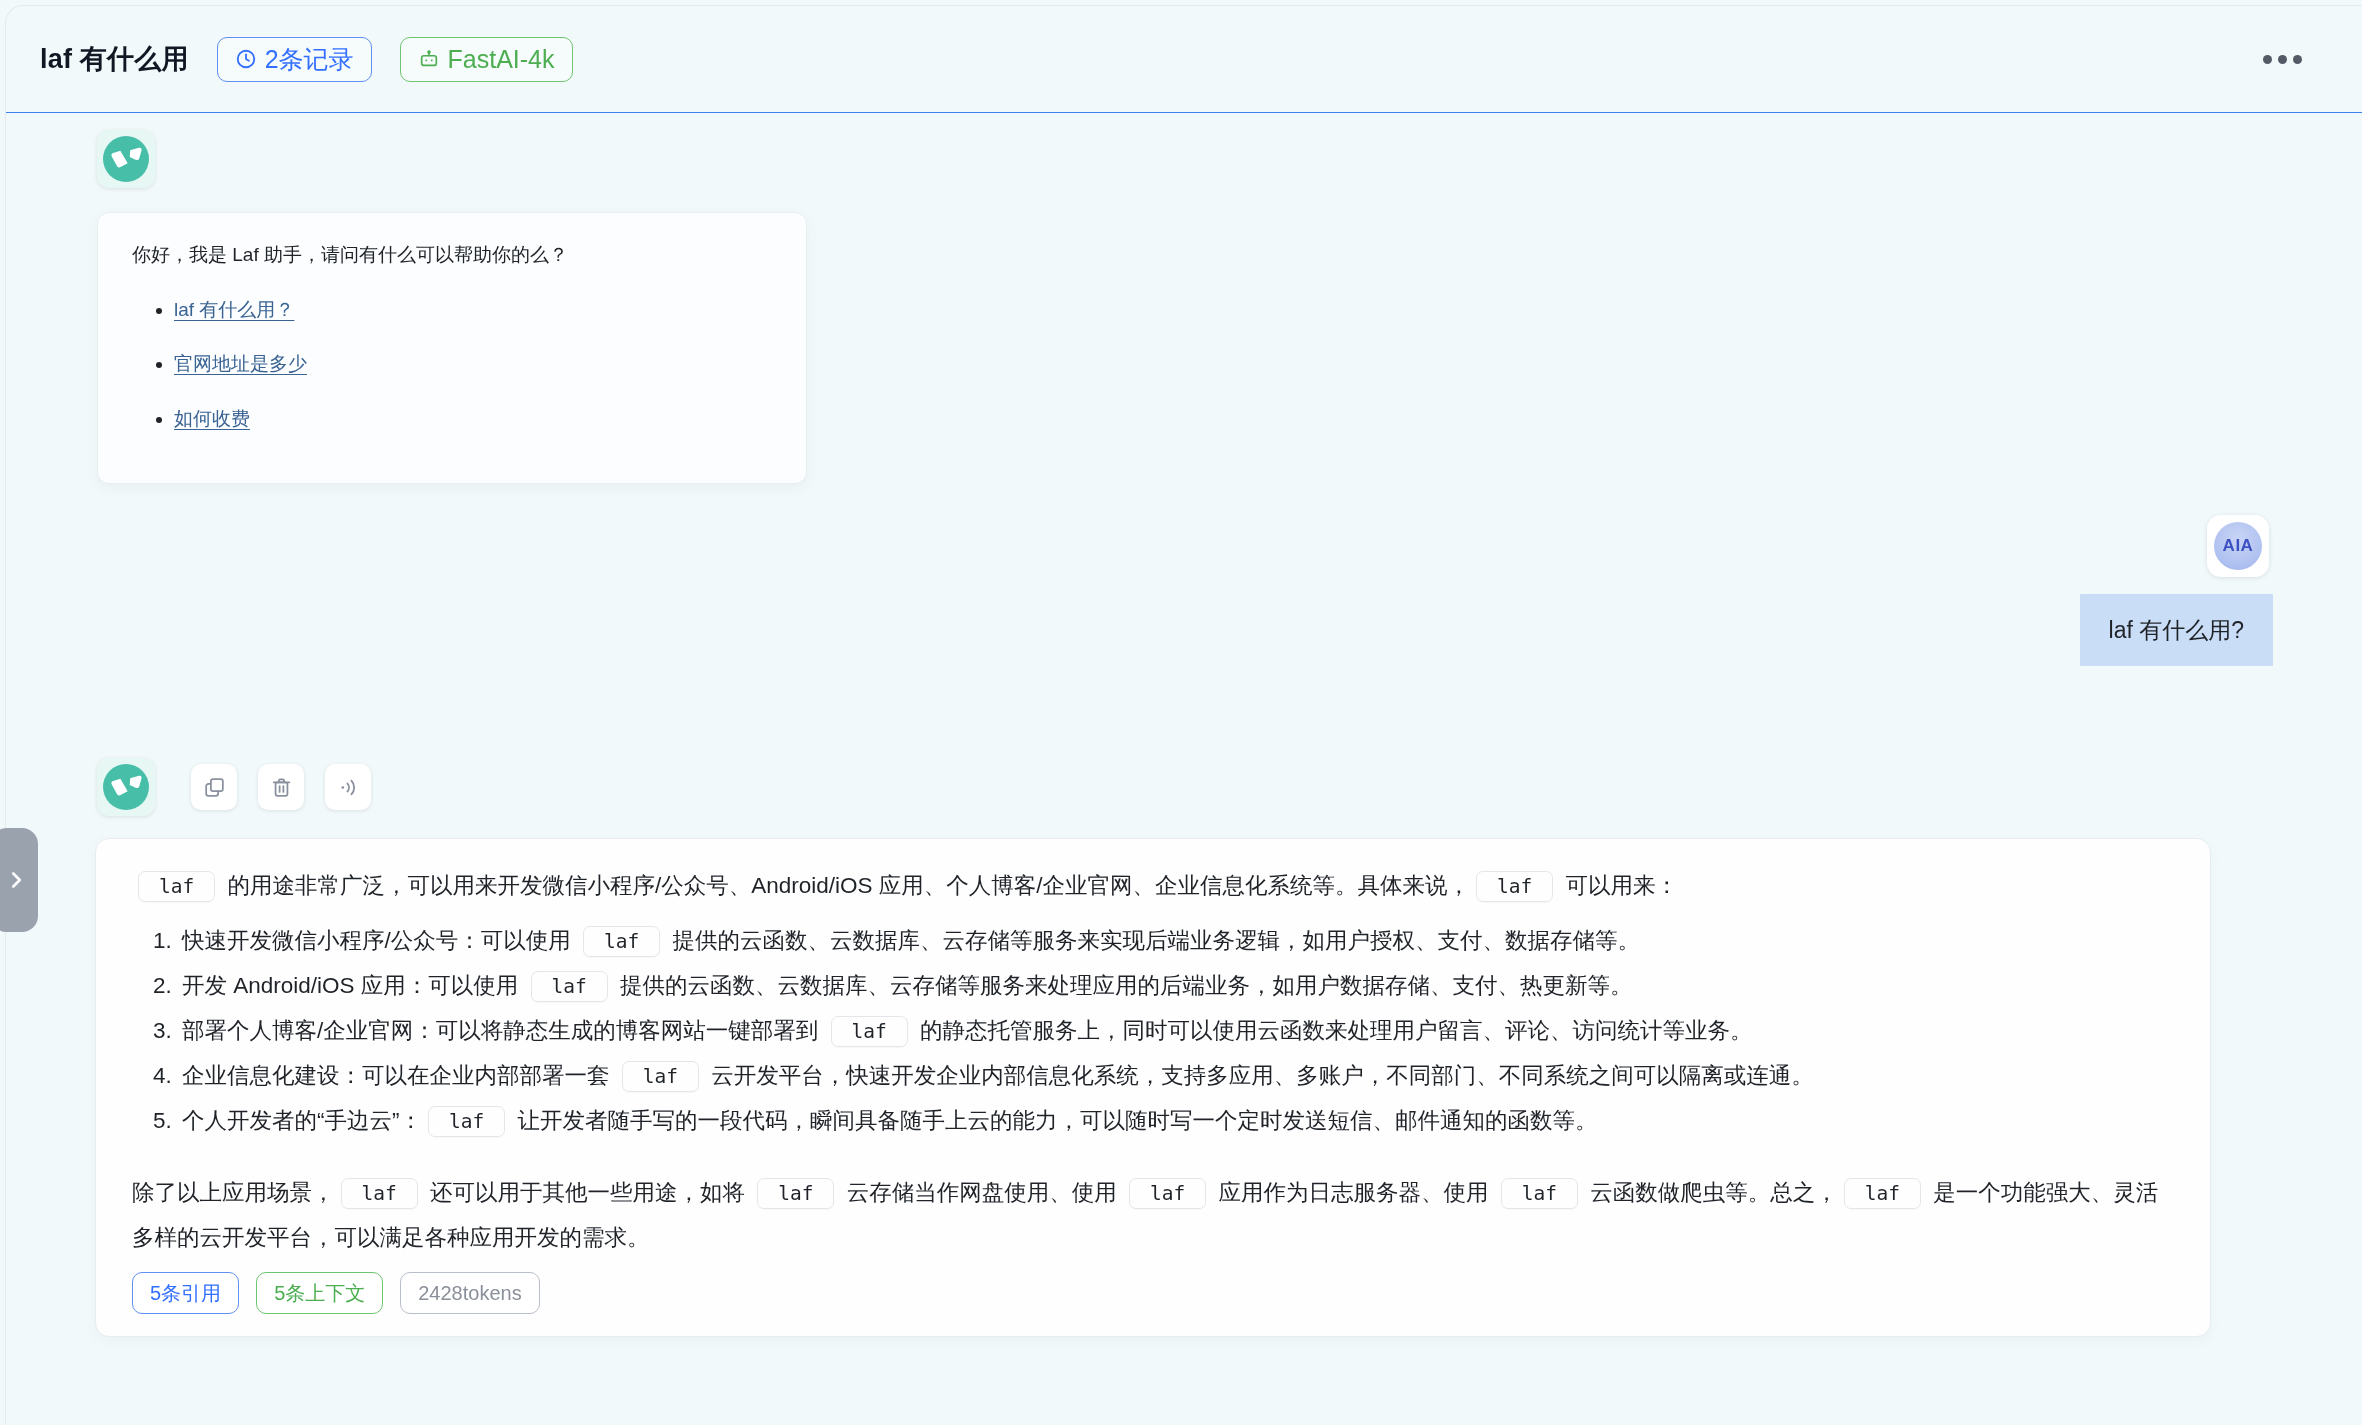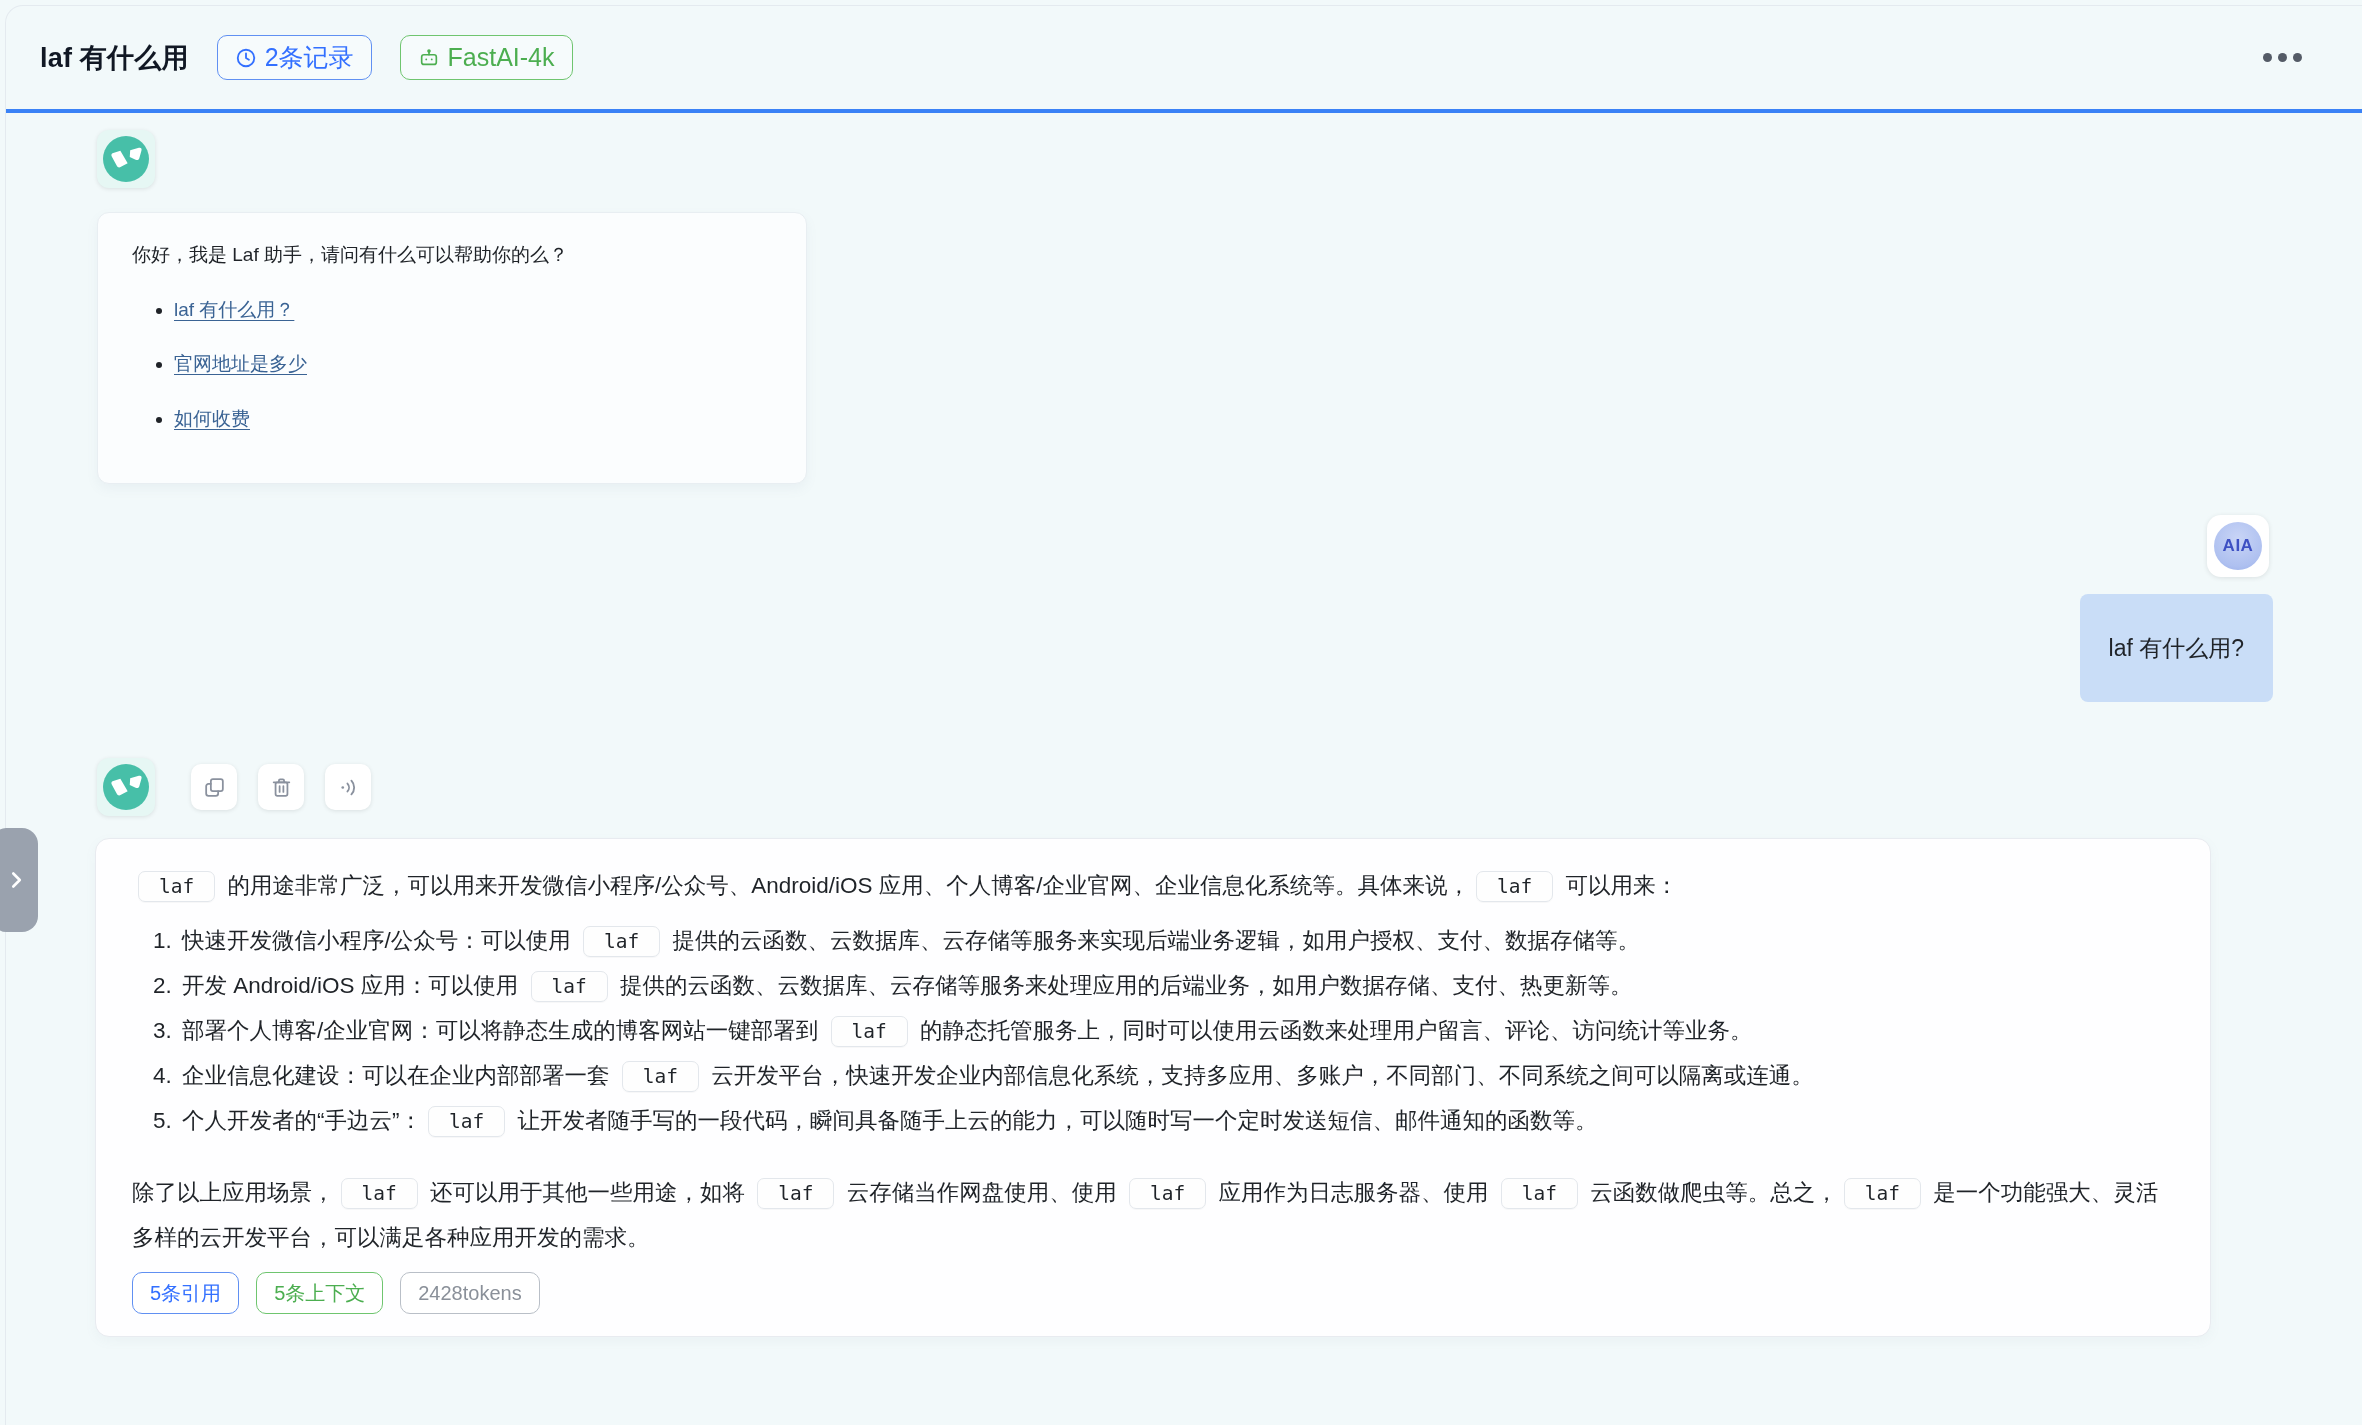--- a/index.html
+++ b/index.html
@@ -10,21 +10,21 @@
     color:var(--text-primary,#1F2328);
   }
   .page{ position:relative; width:2362px; height:1425px; overflow:hidden; }
   .frame{ position:absolute; left:5px; top:5px; right:-2px; bottom:-20px;
     border-top:1px solid #E4EAEF; border-left:1px solid #E4EAEF;
     border-top-left-radius:18px; pointer-events:none; }
 
   
   .header{ position:absolute; left:6px; right:0; top:6px; height:107px;
     display:flex; align-items:center; padding:0 34px;
-    border-bottom:4px solid #3b82f6; }
+    border-bottom:1px solid #3b82f6; }
   .title{ font-size:27px; font-weight:700; color:#111824; letter-spacing:.2px; }
   .badge{ display:inline-flex; align-items:center; gap:8px; height:45px;
     padding:0 17px; border-radius:10px; font-size:25px; margin-left:28px;
     cursor:pointer; background:rgba(255,255,255,.35); }
   .badge-blue{ border:1.5px solid var(--accent-blue-border,#6090F2); color:var(--accent-blue,#3370FF); }
   .badge-green{ border:1.5px solid var(--accent-green-border,#6FC56F); color:var(--accent-green,#4CAE50); }
   .menu-dots{ margin-left:auto; margin-right:14px; display:flex; gap:6px; padding:12px; cursor:pointer; }
   .menu-dots i{ width:9px; height:9px; border-radius:50%; background:#545B66; }
 
   
@@ -42,22 +42,22 @@
   .msg1{ position:absolute; left:97px; top:130px; }
   .bubble1{ margin-top:24px; width:710px; background:#FBFDFE; border:1px solid #E8EEF2;
     border-radius:12px; box-shadow:0 5px 12px rgba(110,130,150,.07);
     padding:28px 34px 24px; font-size:19px; line-height:1.5; }
   .bubble1 ul{ margin:22px 0 8px; padding-left:32px; }
   .bubble1 li{ margin:26px 10px; }
   .bubble1 a{ color:var(--link-blue,#3A6394); text-decoration:underline;
     text-underline-offset:4px; cursor:pointer; }
 
   
-  .bubble-user{ position:absolute; top:594px; right:89px; height:108px;
-    background:var(--user-bubble-bg,#C9DDF7); border-radius:8px;
+  .bubble-user{ position:absolute; top:594px; right:89px; height:72px;
+    background:var(--user-bubble-bg,#C9DDF7); border-radius:1px;
     padding:0 29px; display:flex; align-items:center; font-size:23px; }
 
   
   .msg2-row{ position:absolute; left:97px; top:758px; display:flex; align-items:center; }
   .msg2-row .avatar-sq{ margin-right:36px; }
   .tool-btn{ width:46px; height:46px; border-radius:10px; background:#fff;
     box-shadow:0 1px 4px rgba(0,0,0,.10); display:flex; align-items:center;
     justify-content:center; color:var(--icon-gray,#8A919E); cursor:pointer; margin-right:21px; }
 
   .answer-card{ position:absolute; left:95px; top:838px; width:2116px;

